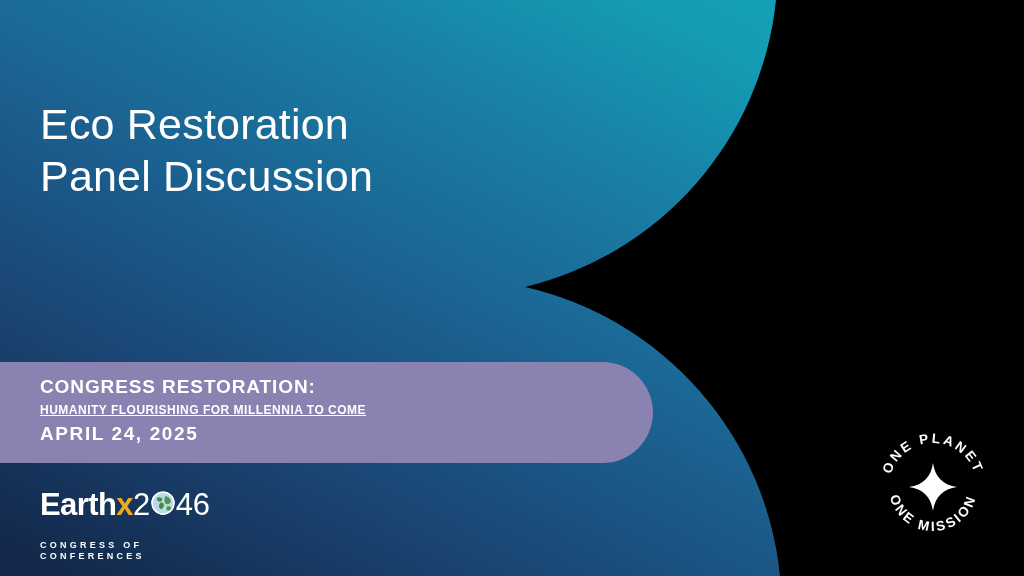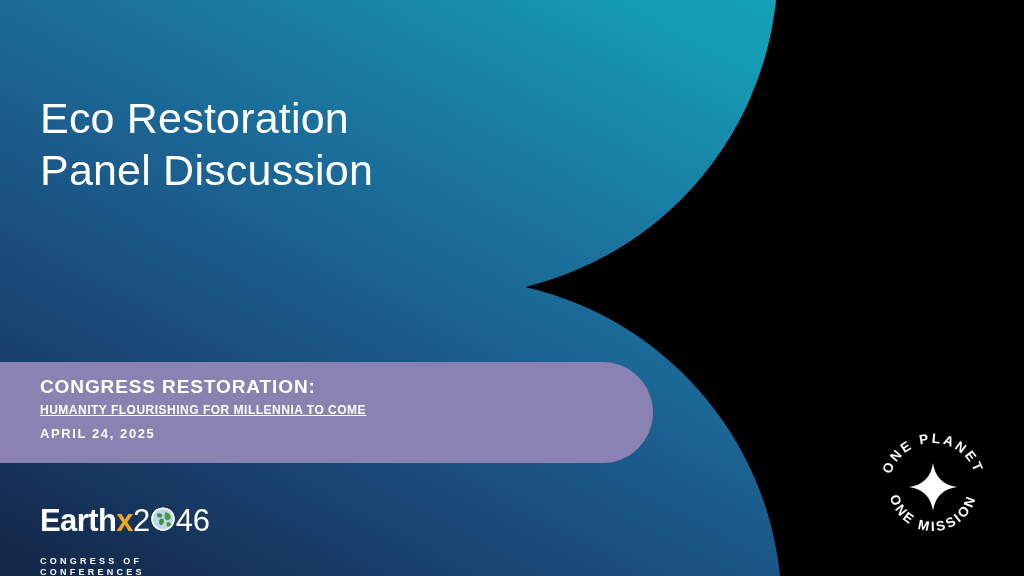--- a/index.html
+++ b/index.html
@@ -22,21 +22,21 @@
     position: absolute;
     inset: 0;
     width: 1024px;
     height: 576px;
   }
 
   
   .headline {
     position: absolute;
     left: 40px;
-    top: 92px;
+    top: 98px;
     color: #ffffff;
     font-size: 43px;
     line-height: 52px;
     font-weight: 300;
     letter-spacing: 0.2px;
     white-space: pre-line;
   }
 
   
   .banner {
@@ -61,39 +61,38 @@
     line-height: 24px;
   }
   .banner-l2 {
     font-size: 12px;
     font-weight: 700;
     letter-spacing: 0.5px;
     line-height: 23px;
     text-decoration: underline;
   }
   .banner-l3 {
-    font-size: 13px;
+    font-size: 19px;
     font-weight: 700;
     letter-spacing: 1.6px;
     line-height: 23px;
   }
 
   
   .logo {
     position: absolute;
     left: 40px;
     top: 489px;
     width: 195px;
   }
   .logo-word {
     display: flex;
     align-items: baseline;
     height: 33px;
     color: #ffffff;
-    margin-top: 16px;
   }
   .logo-earth {
     font-size: 31px;
     font-weight: 700;
     letter-spacing: -0.6px;
     line-height: 31px;
   }
   .logo-x {
     font-size: 31px;
     font-weight: 700;

